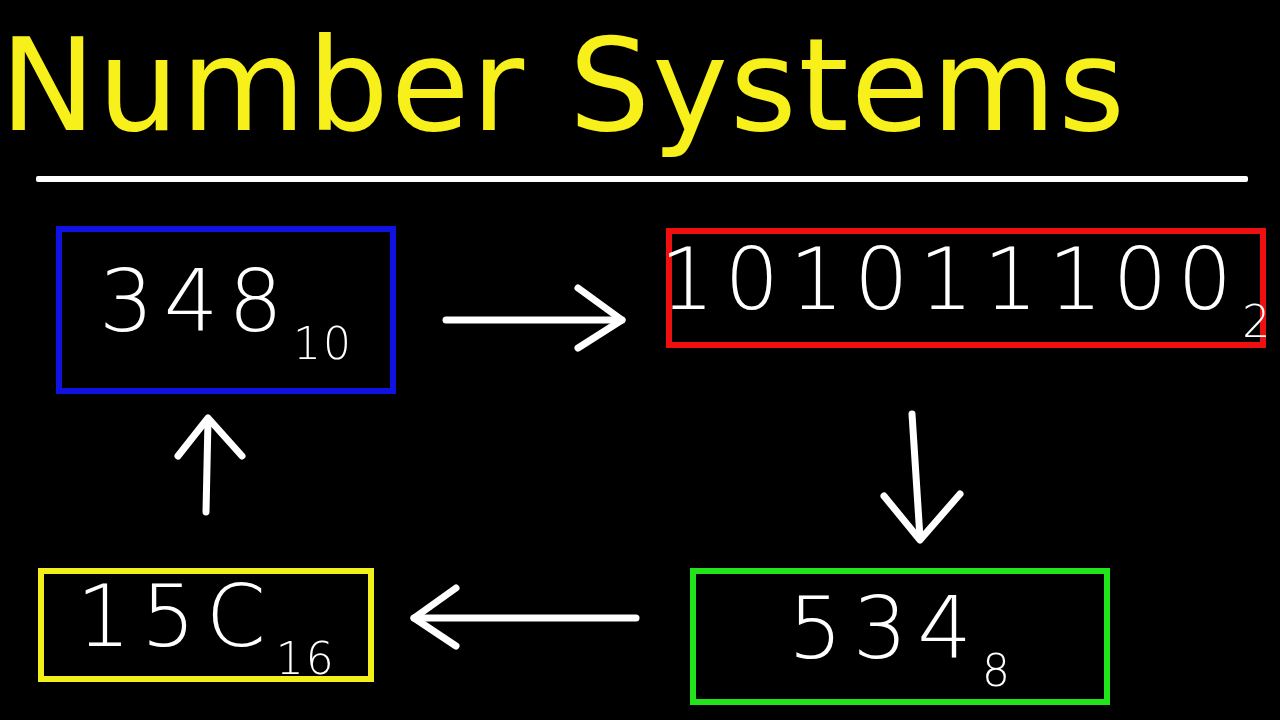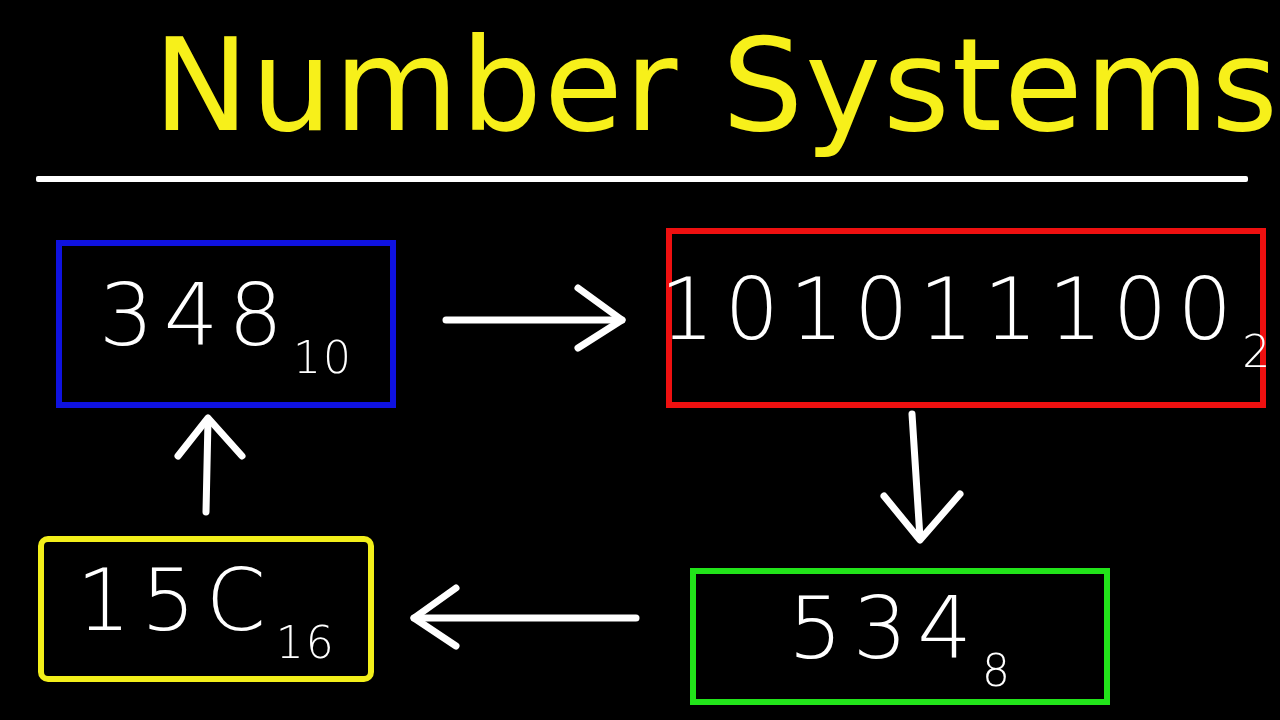--- a/index.html
+++ b/index.html
@@ -1,27 +1,27 @@
 <!DOCTYPE html>
 <html><head>
 <meta charset="utf-8">
 <style>
   html, body { margin:0; padding:0; }
   body { width:1280px; height:720px; background:#000; position:relative; overflow:hidden;
          font-family:"DejaVu Sans", sans-serif; color:#fff; }
-  .title { position:absolute; left:0; top:6px; width:1280px; text-align:right;
+  .title { position:absolute; left:0; top:6px; width:1280px; text-align:left;
            font-size:128px; line-height:160px; color:#f7f01a; letter-spacing:2px; }
   .rule { position:absolute; left:36px; top:176px; width:1212px; height:6px; background:#fff; border-radius:2px; }
   .box { position:absolute; border:6px solid; box-sizing:border-box; display:flex; align-items:center; justify-content:center; }
   .num { font-size:86px; color:#fff; letter-spacing:10px; font-weight:300; }
   .num sub { font-size:44px; letter-spacing:2px; vertical-align:-28px; }
-  #b10 { left:56px; top:240px; width:340px; height:168px; border-color:#0f12e0; }
-  #b2  { left:666px; top:228px; width:600px; height:180px; border-color:#ee1010; }
+  #b10 { left:56px; top:226px; width:340px; height:168px; border-color:#0f12e0; }
+  #b2  { left:666px; top:228px; width:600px; height:120px; border-color:#ee1010; }
   #b8  { left:690px; top:568px; width:420px; height:137px; border-color:#22e41a; }
-  #b16 { left:38px; top:536px; width:336px; height:146px; border-color:#f3ef1a;border-radius:10px; }
+  #b16 { left:38px; top:568px; width:336px; height:114px; border-color:#f3ef1a; }
   svg.arrows { position:absolute; left:0; top:0; }
 </style>
 </head>
 <body>
 
 <div class="title">Number Systems</div>
 <div class="rule"></div>
 
 <div class="box" id="b10">
   <span class="num"><span>348</span><sub>10</sub></span>

